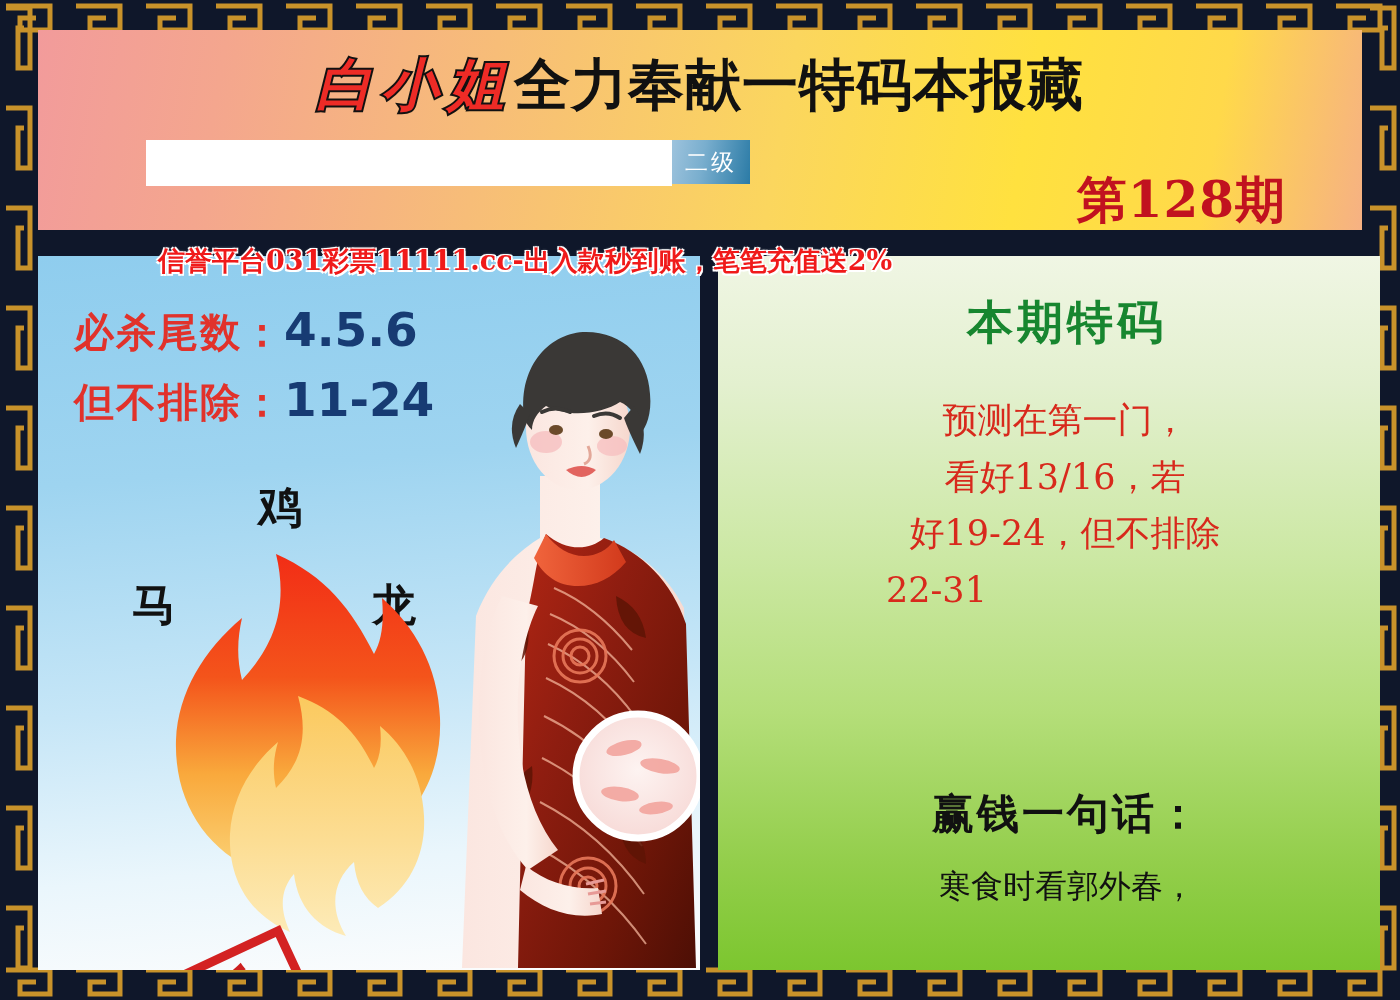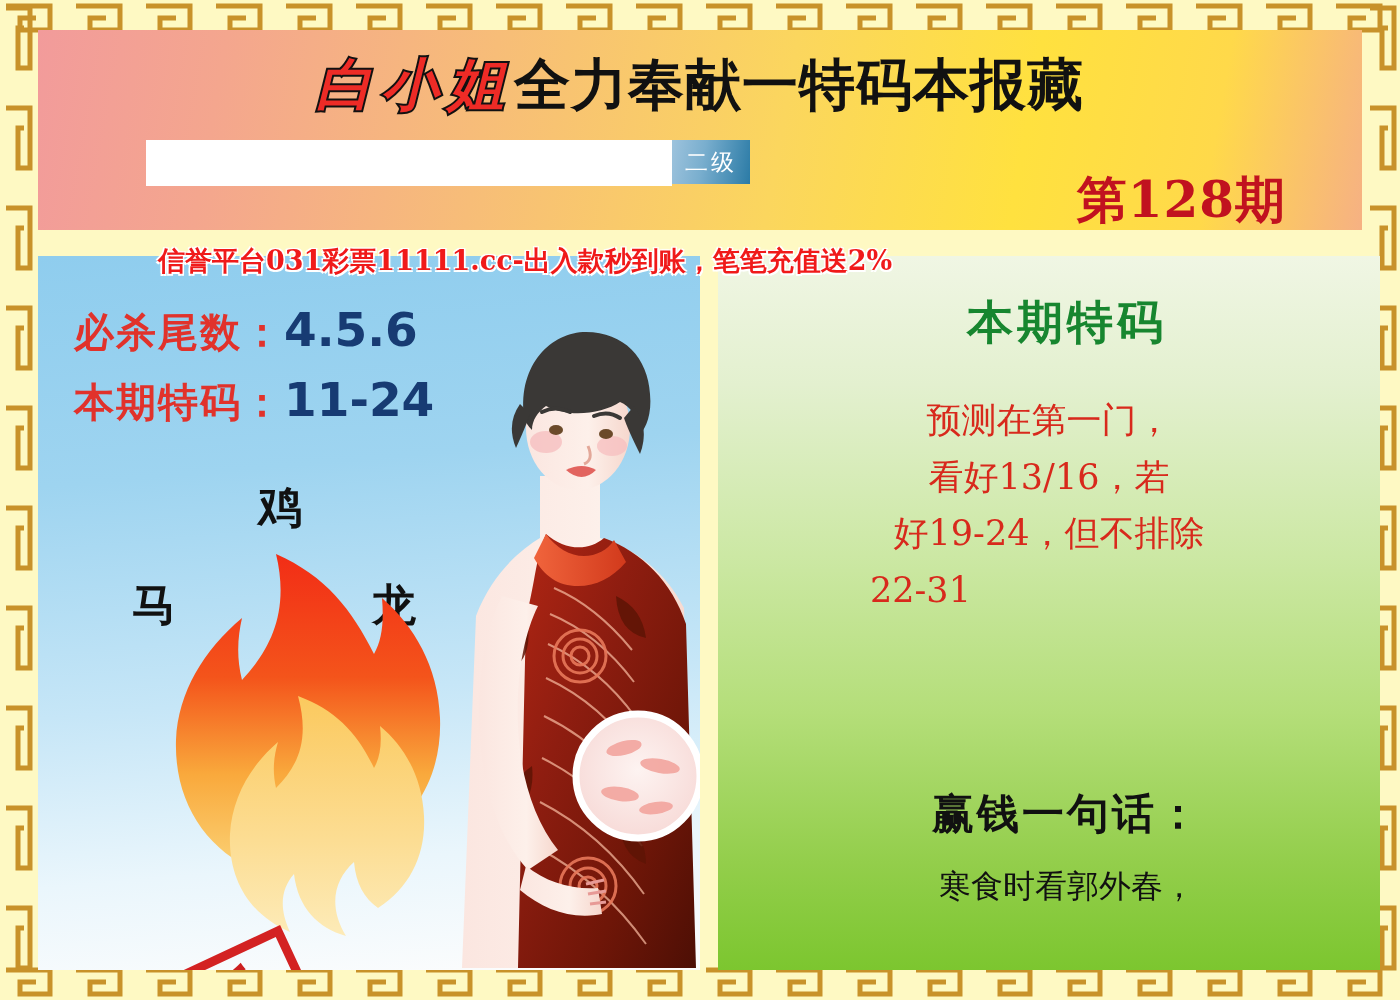--- a/index.html
+++ b/index.html
@@ -1,17 +1,17 @@
 <!DOCTYPE html>
 <html><head>
 <meta charset="utf-8">
 <style>
   html,body{margin:0;padding:0;background:#fff;}
   body{width:1400px;height:1000px;overflow:hidden;font-family:"DejaVu Sans","Liberation Sans",sans-serif;}
-  #page{position:relative;width:1400px;height:1000px;background:#fef9c3;}
+  #page{position:relative;width:1400px;height:1000px;background:#0f172a;}
 
   
   .border-strip{position:absolute;pointer-events:none;}
   .bt{top:0;left:0;width:1400px;height:36px;}
   .bb{bottom:0;left:0;width:1400px;height:36px;}
   .bl{top:0;left:0;width:36px;height:1000px;}
   .br{top:0;right:0;width:36px;height:1000px;}
 
   
   #header{position:absolute;left:38px;top:30px;width:1324px;height:200px;
@@ -46,21 +46,21 @@
   .zodiac{position:absolute;color:#111;font-size:44px;font-weight:bold;}
   #z-top{left:220px;top:222px;}
   #z-left{left:94px;top:320px;}
   #z-right{left:334px;top:320px;}
 
   
   #greenpanel{position:absolute;left:718px;top:256px;width:644px;height:714px;overflow:hidden;
      background:linear-gradient(180deg,#f0f6e4 0%,#e3f0cf 18%,#cce8a4 42%,#b4de79 64%,#93ce4b 85%,#7cc62f 100%);padding-left:18px;}
   #gp-title{position:absolute;top:36px;width:100%;text-align:center;color:#17862f;
      font-size:46px;font-weight:bold;letter-spacing:4px;}
-  #gp-lines{position:absolute;top:136px;left:0;width:100%;}
+  #gp-lines{position:absolute;top:136px;left:16px;width:100%;}
   .gp-line{color:#d8291c;font-size:35px;text-align:center;line-height:1.62;
      font-family:"DejaVu Serif","Liberation Serif",serif;white-space:nowrap;}
   #gp-slogan{position:absolute;top:530px;width:100%;text-align:center;color:#111;
      font-size:42px;font-weight:bold;letter-spacing:3px;}
   #gp-poem{position:absolute;top:608px;width:100%;text-align:center;color:#111;
      font-size:32px;line-height:1.42;font-family:"DejaVu Serif","Liberation Serif",serif;}
 
   
   #stamp{position:absolute;left:30px;top:768px;z-index:50;
      transform:rotate(-25deg);transform-origin:left top;
@@ -118,21 +118,21 @@
 
   <div id="promo">信誉平台031彩票11111.cc-出入款秒到账，笔笔充值送2%</div>
 
   <div id="bluepanel">
 
     <div class="kill-row" id="kr1">
       <span class="kill-label">必杀尾数：</span><span class="kill-val">4.5.6</span>
     </div>
 
     <div class="kill-row" id="kr2">
-      <span class="kill-label">本期特码：</span><span class="kill-val">11-24</span>
+      <span class="kill-label">但不排除：</span><span class="kill-val">11-24</span>
     </div>
 
     <div class="zodiac" id="z-top">鸡</div>
     <div class="zodiac" id="z-left">马</div>
     <div class="zodiac" id="z-right">龙</div>
 
     <svg style="position:absolute;left:110px;top:290px;" width="330" height="430" viewBox="0 0 330 430">
       <defs>
         <linearGradient id="fg1" x1="0" y1="0" x2="0" y2="1">
           <stop offset="0%" stop-color="#f22d16"></stop>

